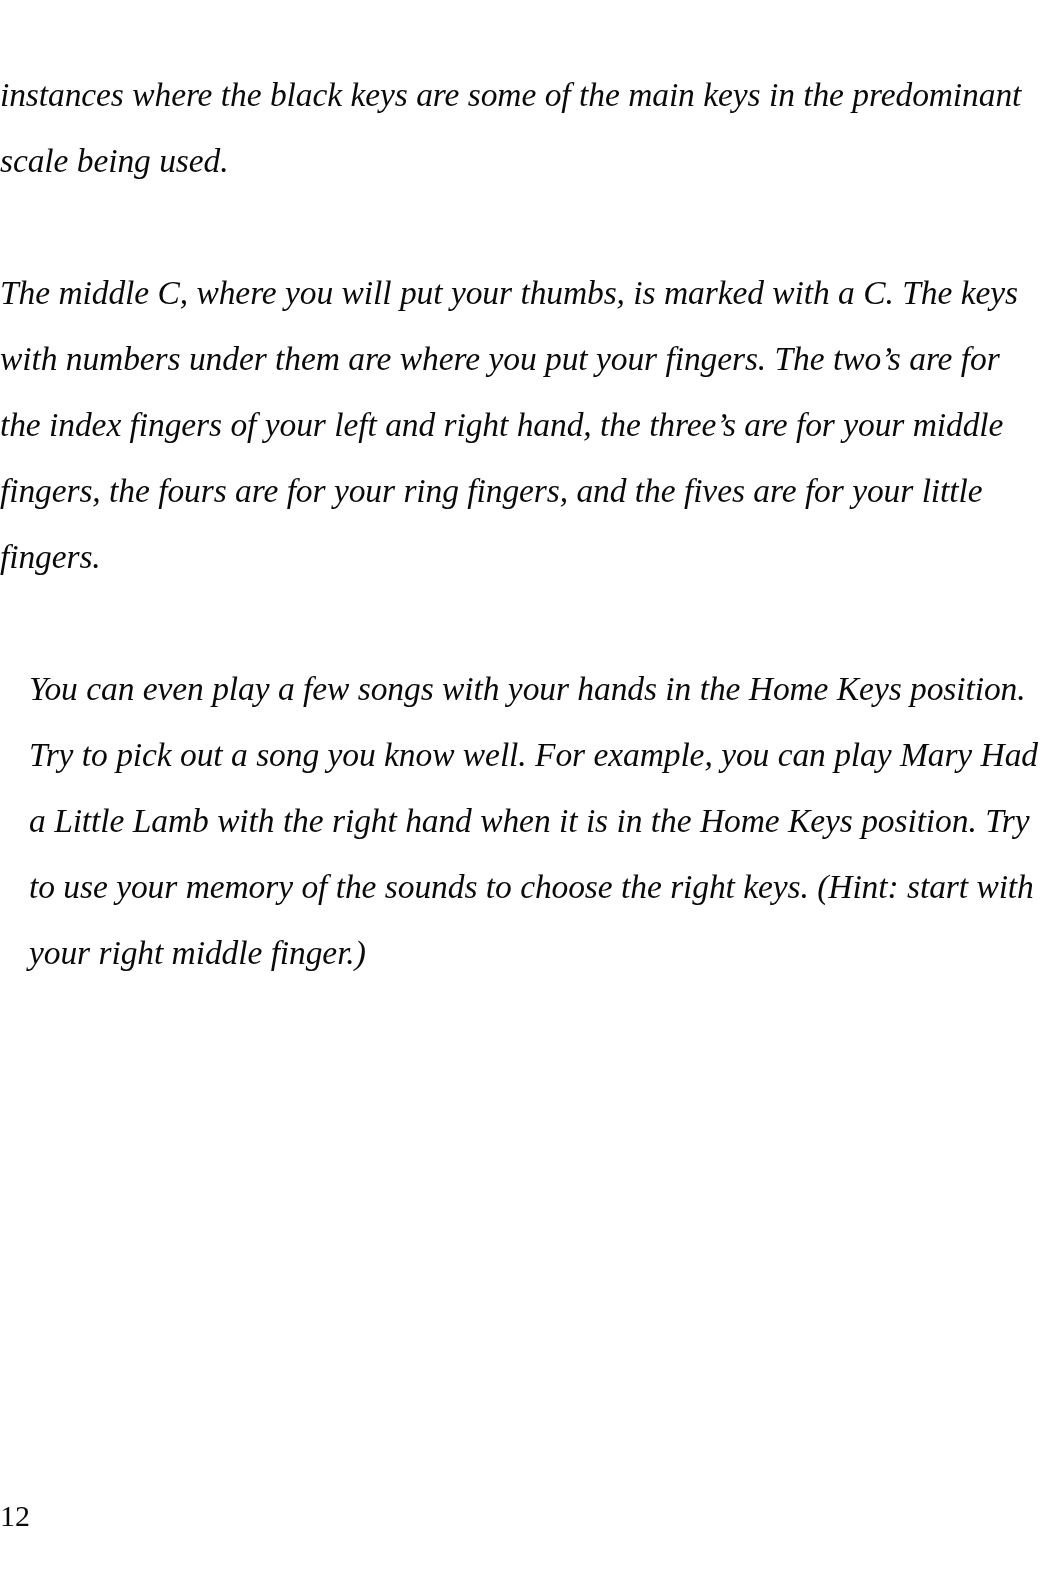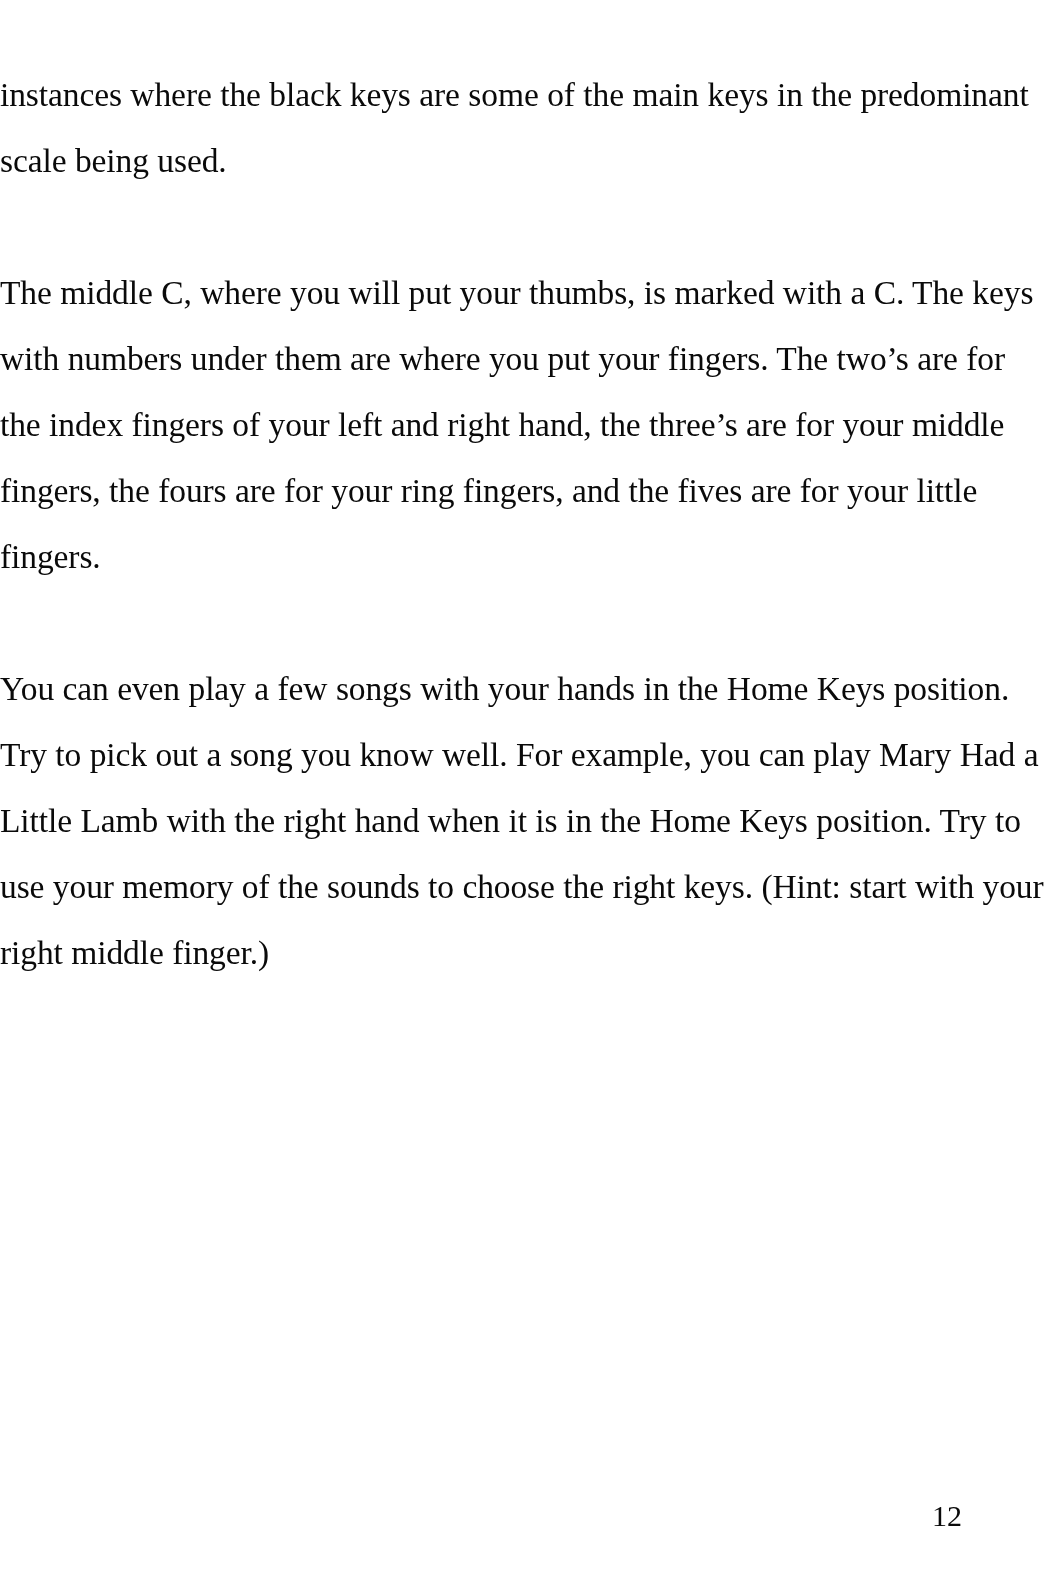--- a/index.html
+++ b/index.html
@@ -17,43 +17,45 @@
     box-sizing: border-box;
     font-family: "Liberation Serif", "DejaVu Serif", serif;
     color: #000000;
   }
 
   .content {
     position: absolute;
     left: 0px;
     top: 62px;
     width: 1046px;
+    font-style: italic;
   }
 
   .para {
     font-size: 33.5px;
     line-height: 66px;
     text-align: left;
     margin: 0 0 66px 0;
     letter-spacing: -0.1px;
     word-spacing: 0.2px;
     color: #0a0a0a;
     -webkit-font-smoothing: antialiased;
   }
 
   .para:last-child {
     margin-bottom: 0;
+    margin-left: 29px;
   }
 
   .page-number {
     position: absolute;
     left: 0;
     top: 1496px;
     width: 962px;
-    text-align: right;
+    text-align: left;
     font-size: 30px;
     line-height: 40px;
     color: #0a0a0a;
   }
 </style>
 </head>
 <body>
 
 <div class="page">
 

